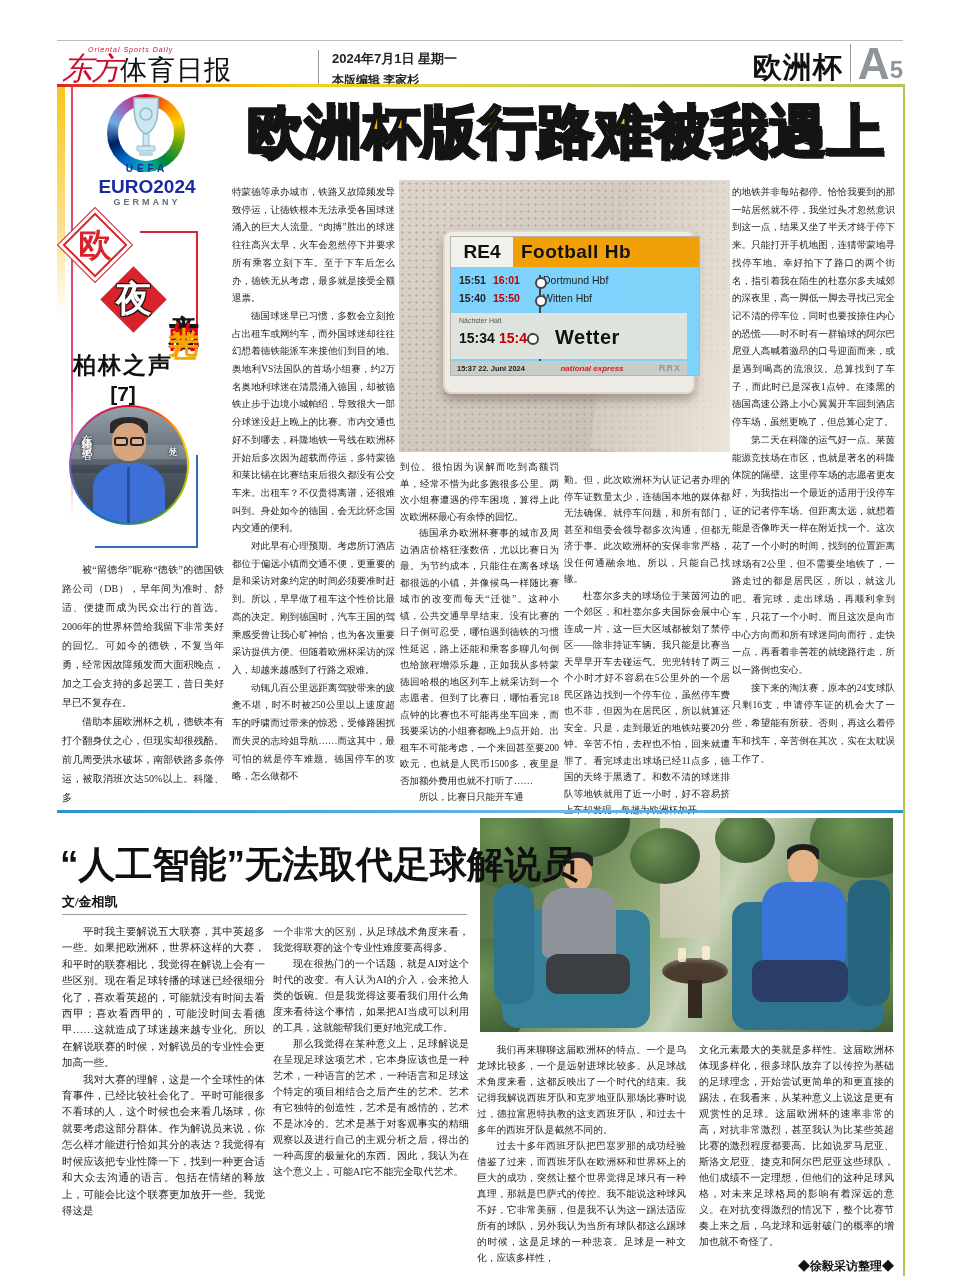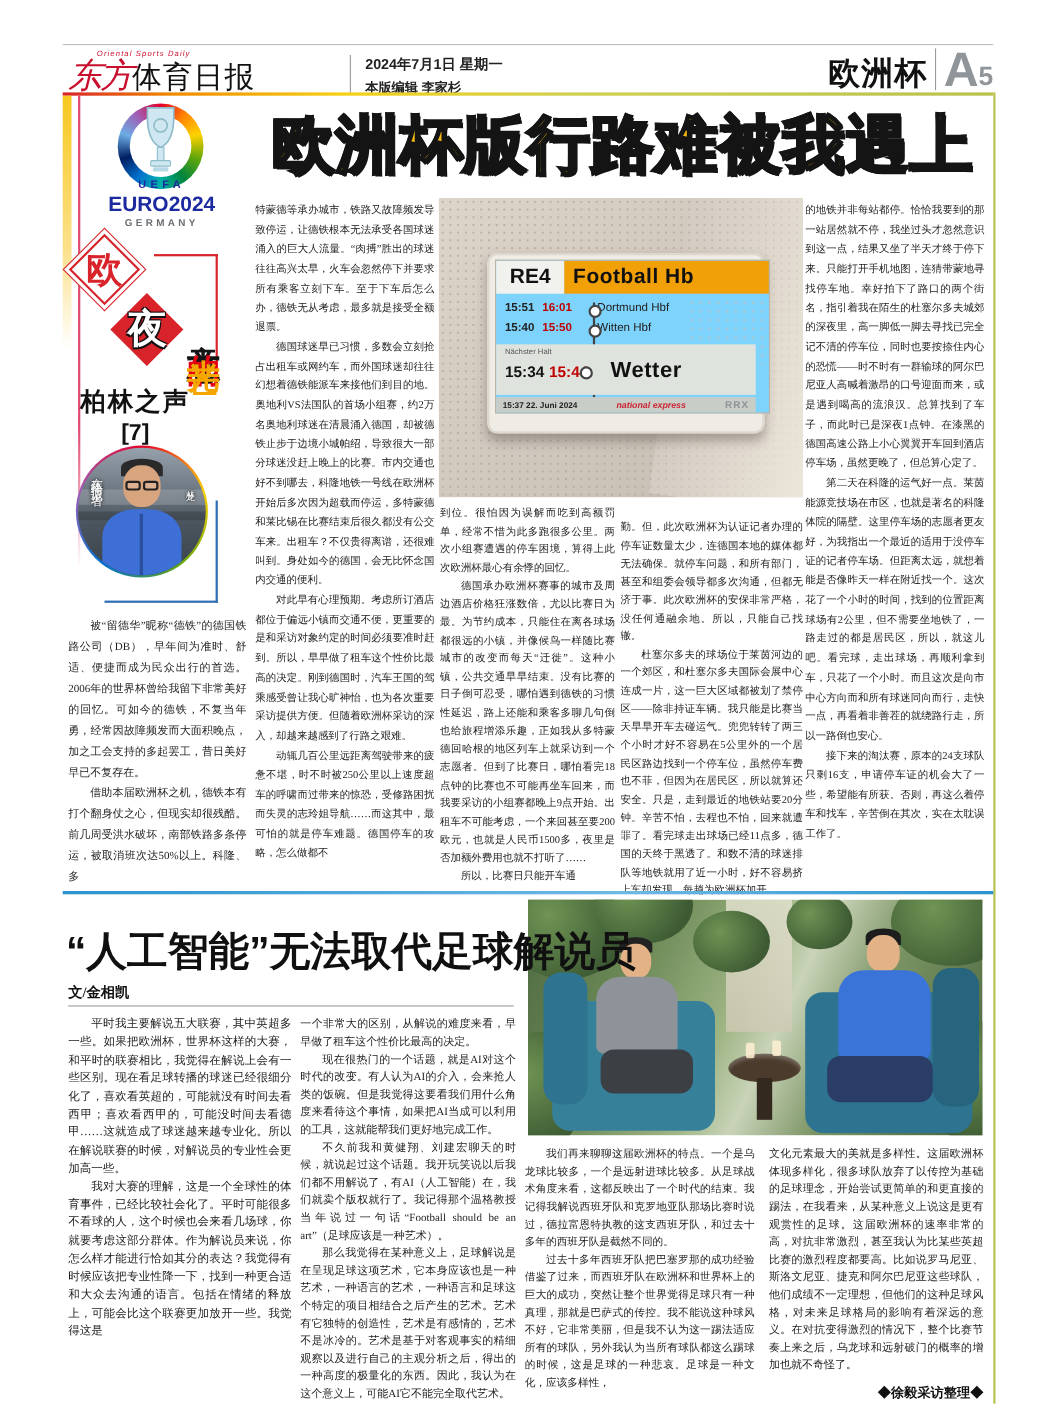--- a/index.html
+++ b/index.html
@@ -323,23 +323,22 @@
   </div>
 
   <h2 class="headline2">“人工智能”无法取代足球解说员</h2>
   <div class="byline">文/金相凯</div>
   <div class="byline-rule"></div>
   <div class="col b1">
       <p>平时我主要解说五大联赛，其中英超多一些。如果把欧洲杯，世界杯这样的大赛，和平时的联赛相比，我觉得在解说上会有一些区别。现在看足球转播的球迷已经很细分化了，喜欢看英超的，可能就没有时间去看西甲；喜欢看西甲的，可能没时间去看德甲……这就造成了球迷越来越专业化。所以在解说联赛的时候，对解说员的专业性会更加高一些。</p>
       <p>我对大赛的理解，这是一个全球性的体育事件，已经比较社会化了。平时可能很多不看球的人，这个时候也会来看几场球，你就要考虑这部分群体。作为解说员来说，你怎么样才能进行恰如其分的表达？我觉得有时候应该把专业性降一下，找到一种更合适和大众去沟通的语言。包括在情绪的释放上，可能会比这个联赛更加放开一些。我觉得这是</p>
     </div>
   <div class="col b2">
-      <p class="noind">一个非常大的区别，从解说的难度来看，早早做了租车这个性价比最高的决定。</p>
+      <p class="noind">一个非常大的区别，从足球战术角度来看，我觉得联赛的这个专业性难度要高得多。</p>
       <p>现在很热门的一个话题，就是AI对这个时代的改变。有人认为AI的介入，会来抢人类的饭碗。但是我觉得这要看我们用什么角度来看待这个事情，如果把AI当成可以利用的工具，这就能帮我们更好地完成工作。</p>
-      <p>不久前我和黄健翔、刘建宏聊天的时候，就说起过这个话题。我开玩笑说以后我们都不用解说了，有AI（人工智能）在，我们就卖个版权就行了。我记得那个温格教授当年说过一句话“Football should be an art”（足球应该是一种艺术）。</p>
       <p>那么我觉得在某种意义上，足球解说是在呈现足球这项艺术，它本身应该也是一种艺术，一种语言的艺术，一种语言和足球这个特定的项目相结合之后产生的艺术。艺术有它独特的创造性，艺术是有感情的，艺术不是冰冷的。艺术是基于对客观事实的精细观察以及进行自己的主观分析之后，得出的一种高度的极量化的东西。因此，我认为在这个意义上，可能AI它不能完全取代艺术。</p>
     </div>
   <div class="col b3">
       <p>我们再来聊聊这届欧洲杯的特点。一个是乌龙球比较多，一个是远射进球比较多。从足球战术角度来看，这都反映出了一个时代的结束。我记得我解说西班牙队和克罗地亚队那场比赛时说过，德拉富恩特执教的这支西班牙队，和过去十多年的西班牙队是截然不同的。</p>
       <p>过去十多年西班牙队把巴塞罗那的成功经验借鉴了过来，而西班牙队在欧洲杯和世界杯上的巨大的成功，突然让整个世界觉得足球只有一种真理，那就是巴萨式的传控。我不能说这种球风不好，它非常美丽，但是我不认为这一踢法适应所有的球队，另外我认为当所有球队都这么踢球的时候，这是足球的一种悲哀。足球是一种文化，应该多样性，</p>
     </div>
   <div class="col b4">
       <p class="noind">文化元素最大的美就是多样性。这届欧洲杯体现多样化，很多球队放弃了以传控为基础的足球理念，开始尝试更简单的和更直接的踢法，在我看来，从某种意义上说这是更有观赏性的足球。这届欧洲杯的速率非常的高，对抗非常激烈，甚至我认为比某些英超比赛的激烈程度都要高。比如说罗马尼亚、斯洛文尼亚、捷克和阿尔巴尼亚这些球队，他们成绩不一定理想，但他们的这种足球风格，对未来足球格局的影响有着深远的意义。在对抗变得激烈的情况下，整个比赛节奏上来之后，乌龙球和远射破门的概率的增加也就不奇怪了。</p>
     </div>
   <div class="credit">◆徐毅采访整理◆</div>

